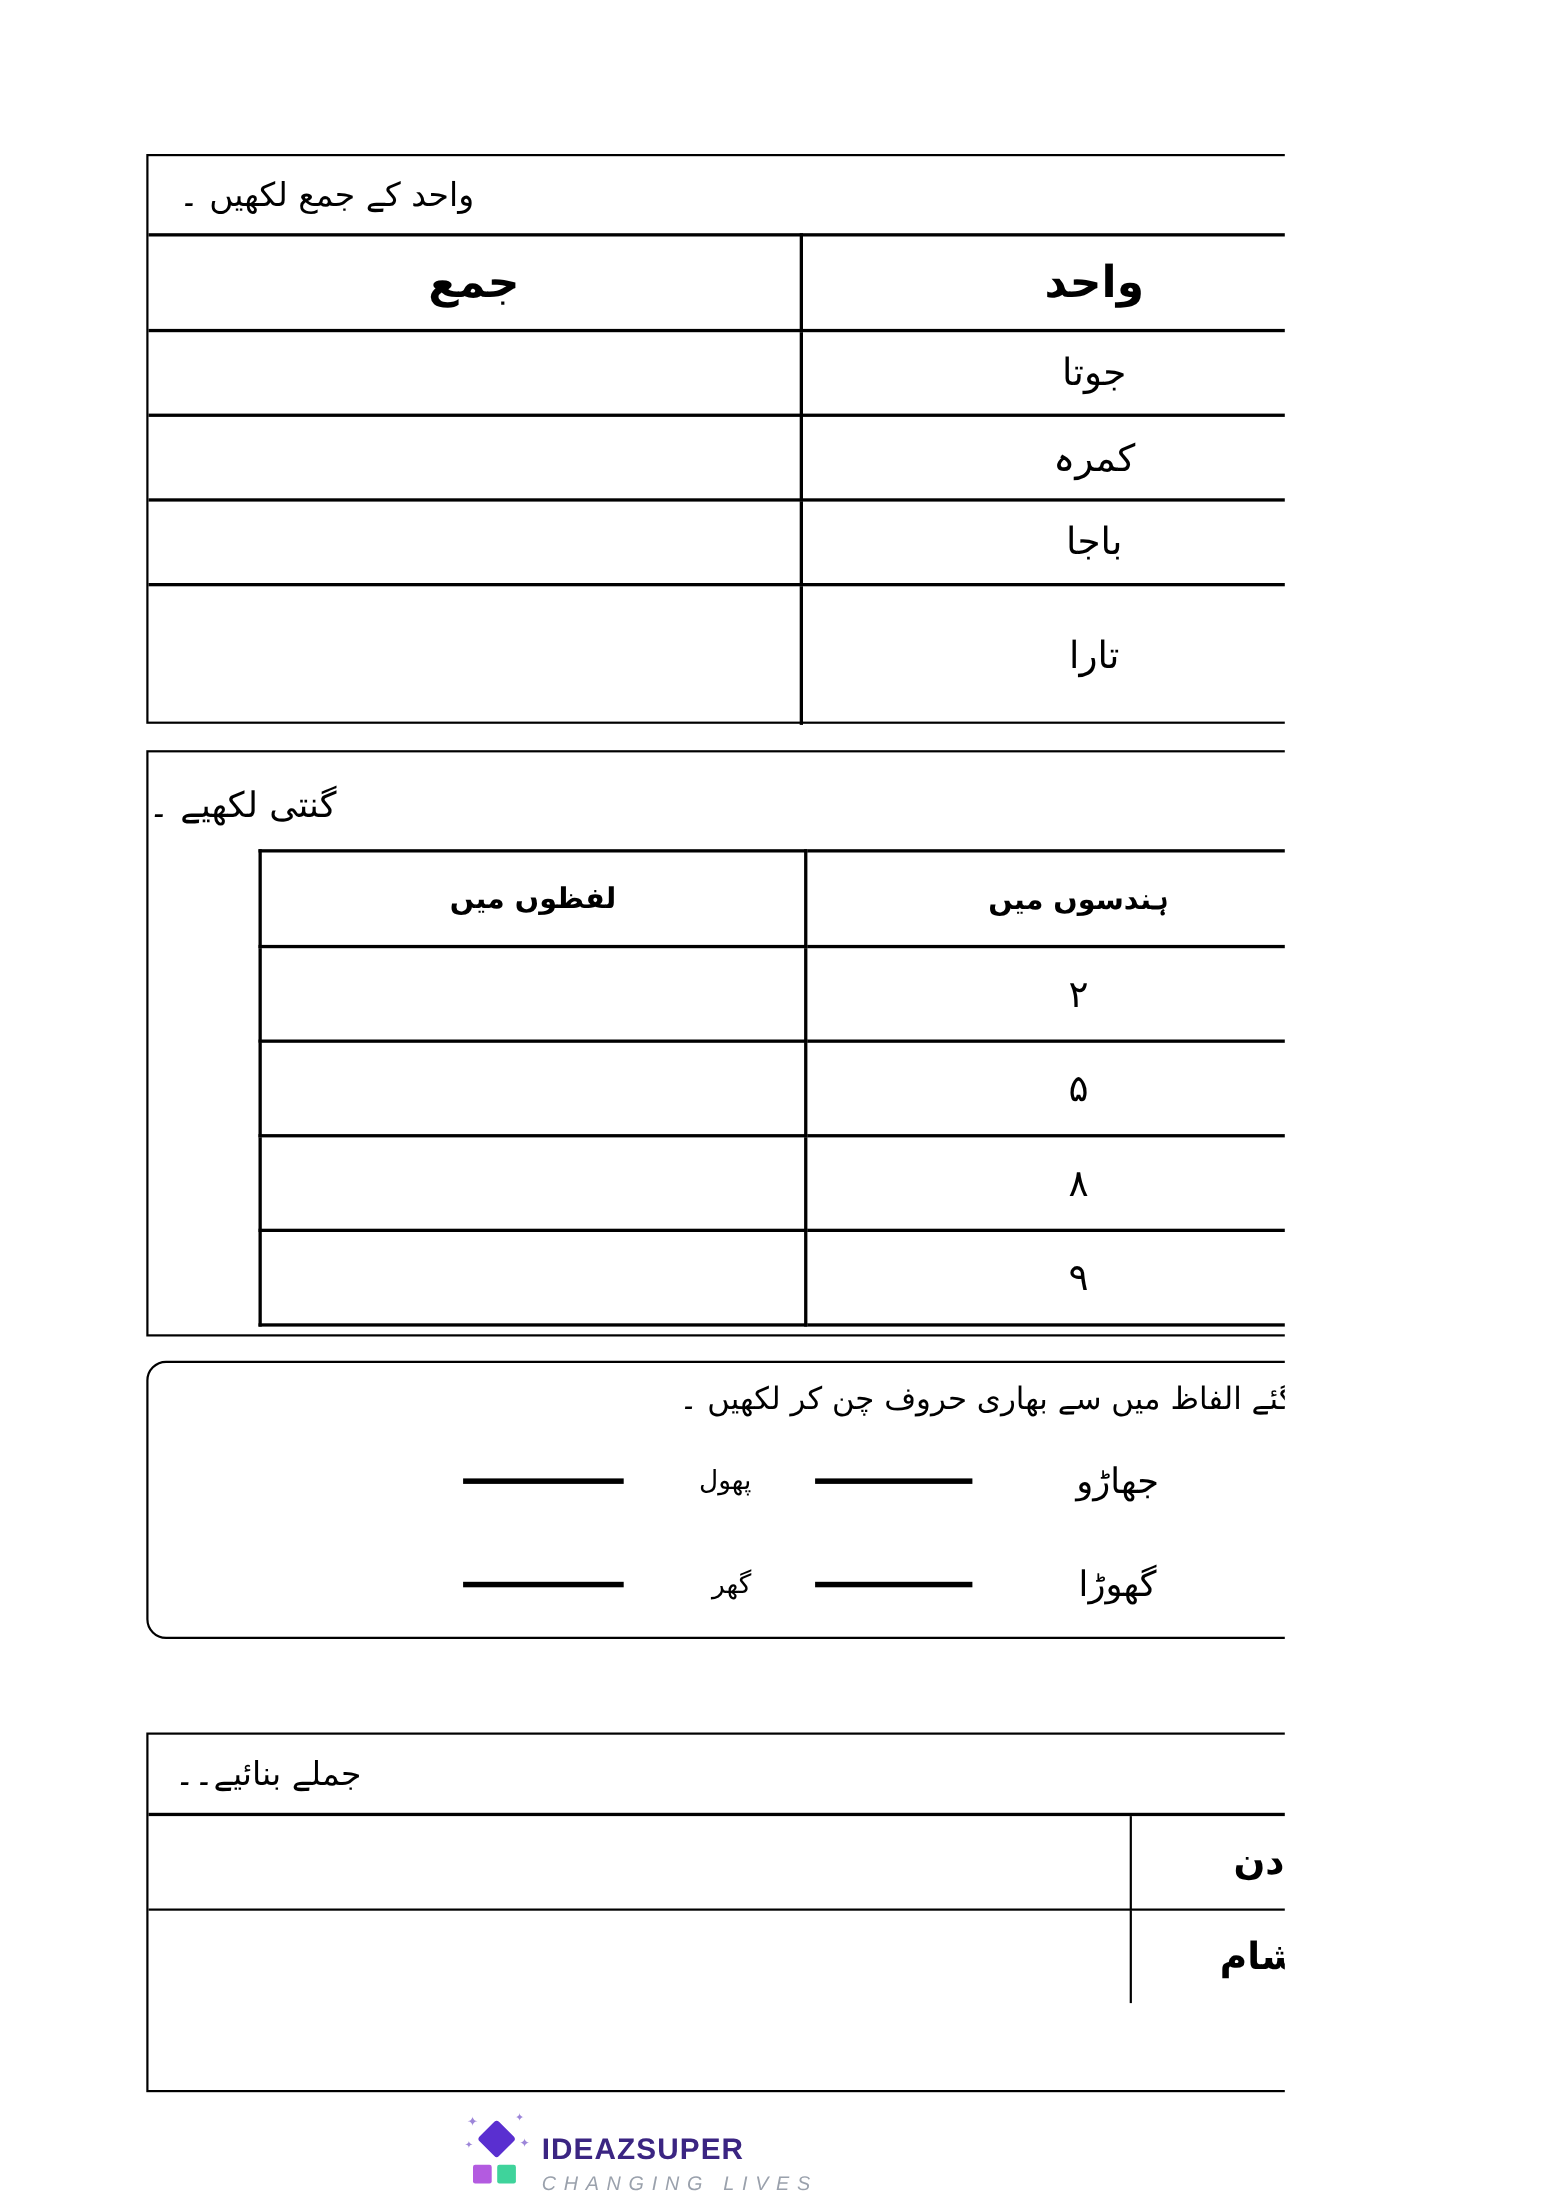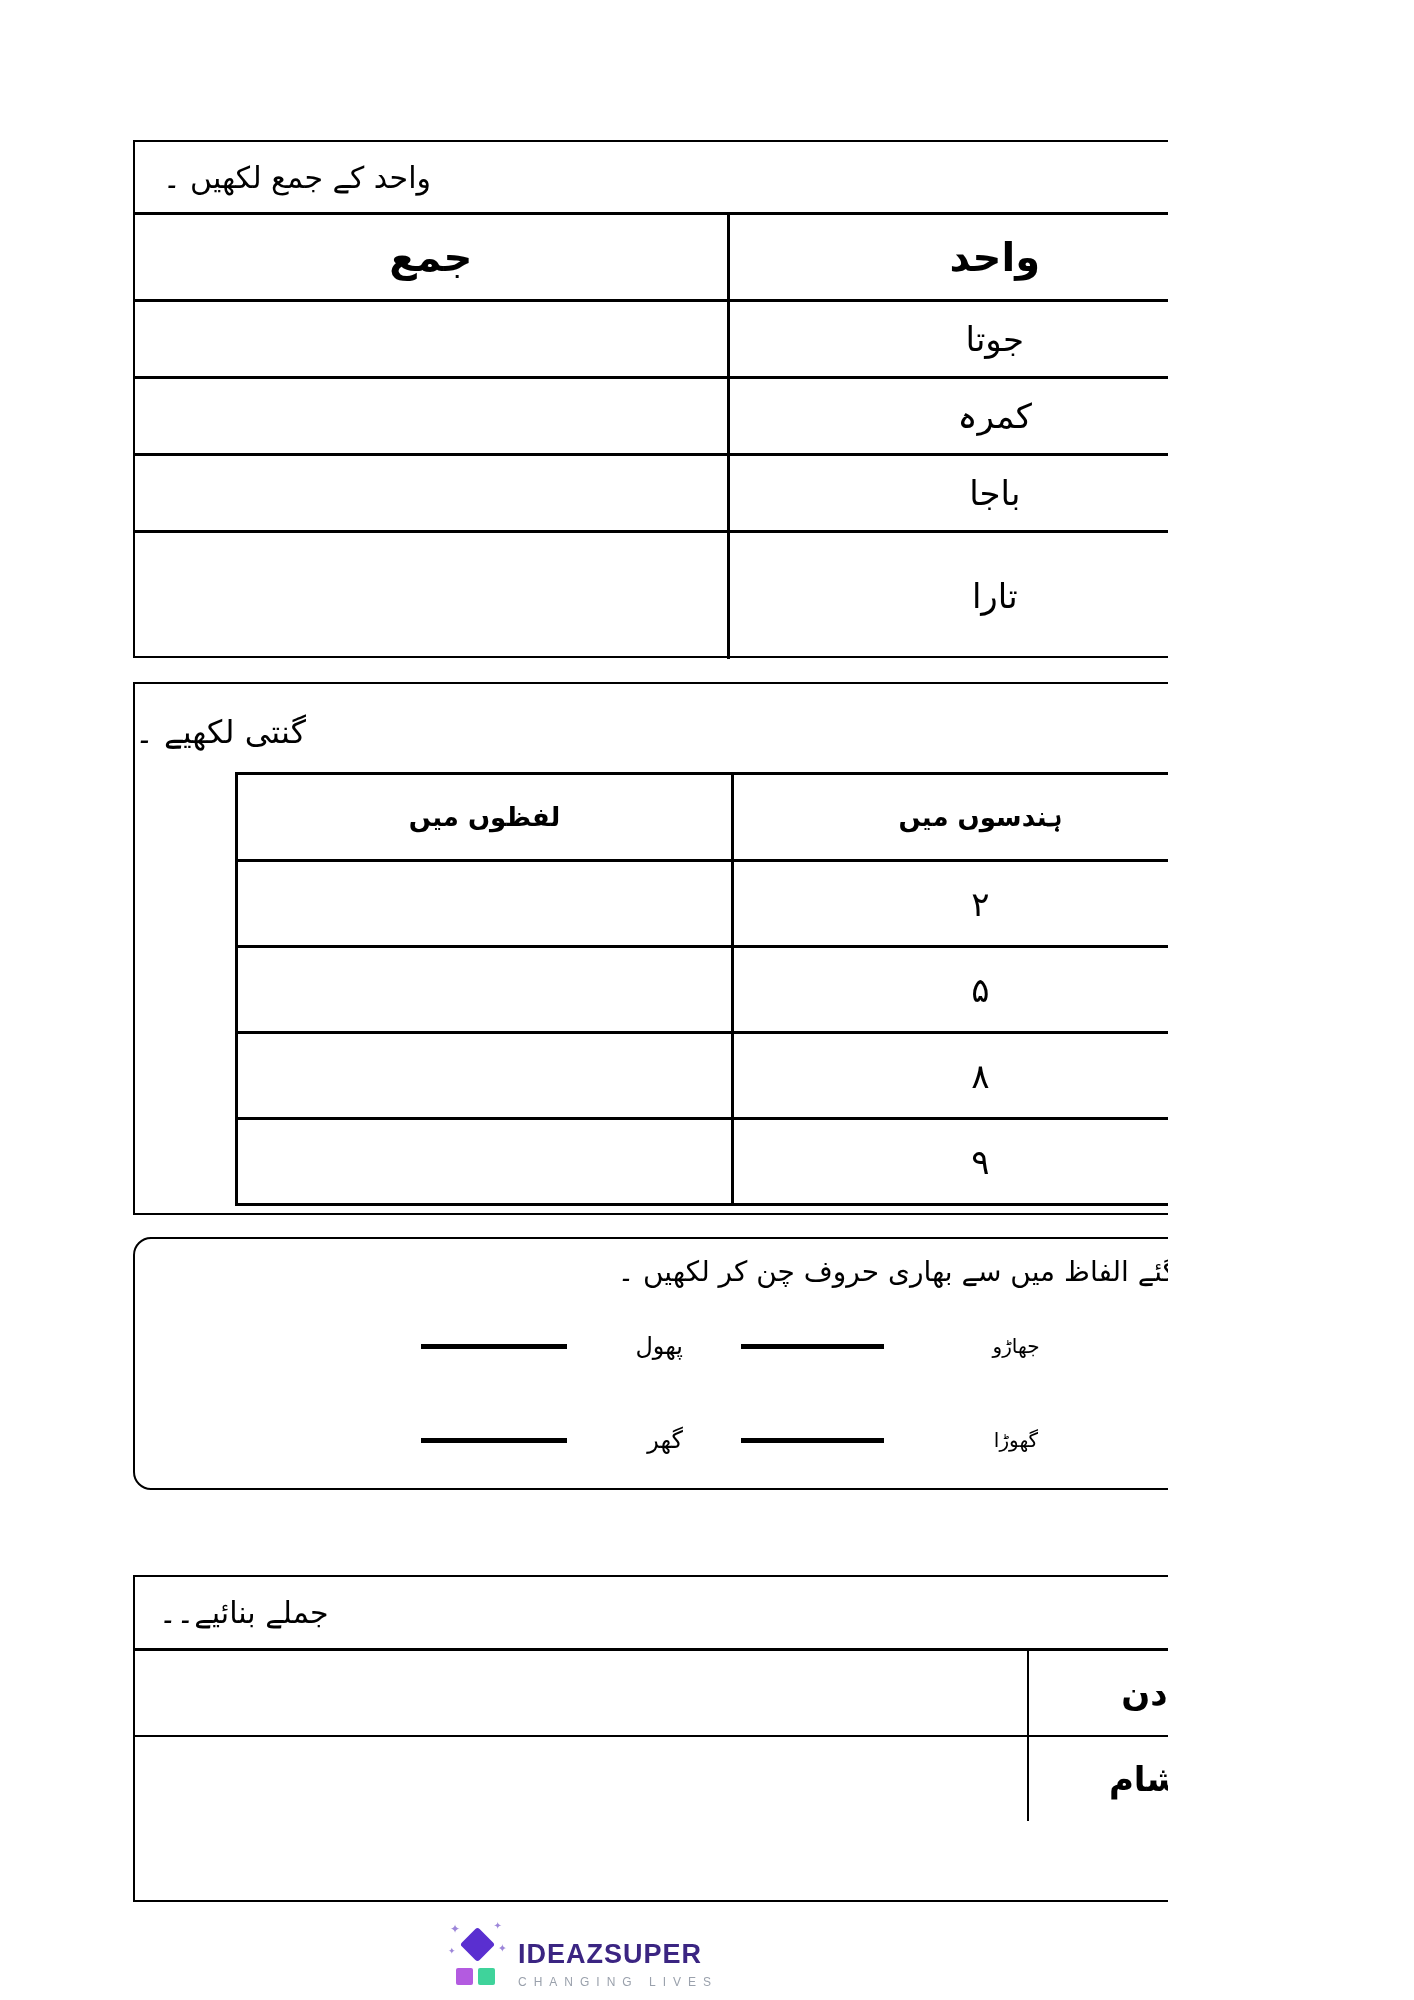--- a/index.html
+++ b/index.html
@@ -33,21 +33,21 @@
   .sec2 td { border:3px solid #000; text-align:center; vertical-align:middle; }
   .sec2 .colhead { font-size:26px; font-weight:bold; height:82px; }
   .sec2 .digit { font-size:34px; height:81px; }
 
   
   .sec3 { top:1237px; height:253px; border-radius:18px; }
   .sec3 .instruction { padding:16px 30px 0 30px; font-size:28px; text-align:right; }
   .sec3 .pair-row { position:absolute; left:2px; right:2px; height:58px; direction:rtl; display:flex; align-items:center; padding-right:186px; box-sizing:border-box; }
   .sec3 .row1 { top:78px; }
   .sec3 .row2 { top:172px; }
-  .sec3 .w1 { width:112px; text-align:center; font-size:20px; margin-left:76px; }
+  .sec3 .w1 { width:112px; text-align:center; font-size:32px; margin-left:76px; }
   .sec3 .w2 { width:72px;  text-align:right; font-size:24px; margin-left:44px; }
   .sec3 .blank { height:0; border-bottom:5px solid #000; }
   .sec3 .b1 { width:143px; margin-left:58px; }
   .sec3 .b2 { width:146px; }
 
   
   .sec4 { top:1528px; height:327px;margin-top:47px; }
   .sec4 .instruction { height:71px; border-bottom:3px solid #000; display:flex; align-items:center; justify-content:flex-end; padding:0 24px; font-size:30px; }
   .sec4 table { width:100%; border-collapse:collapse; table-layout:fixed; }
   .sec4 td { border:2px solid #000; vertical-align:middle; }
@@ -64,21 +64,21 @@
   .logo-star { position:absolute; color:#9d86d9; font-size:12px; line-height:1; }
   .st1 { left:0;  top:-2px; }
   .st2 { right:4px; top:-4px; font-size:10px; }
   .st3 { left:-2px; top:22px; font-size:9px; }
   .st4 { right:-1px; top:18px; font-size:11px; }
   .logo-sq { position:absolute; bottom:0; width:17px; height:17px; border-radius:2px; }
   .sq-l { left:6px;  background:#b35be0; }
   .sq-r { left:28px; background:#3fd39b; }
   .logo-text { display:flex; flex-direction:column; padding-top:14px; font-family:"Liberation Sans", sans-serif; }
   .brand { font-size:27px; font-weight:bold; color:#3b2582; letter-spacing:1px; }
-  .tagline { margin-top:5px; font-size:12px; color:#9aa1ac; letter-spacing:7px; }
+  .tagline { margin-top:5px; font-size:18px; color:#9aa1ac; letter-spacing:7px;font-style:italic; }
 </style>
 </head>
 <body>
 
 <div class="page">
 
   <div class="box sec1">
     <div class="instruction urdu">واحد کے جمع لکھیں ۔</div>
     <table>
       <tbody>

